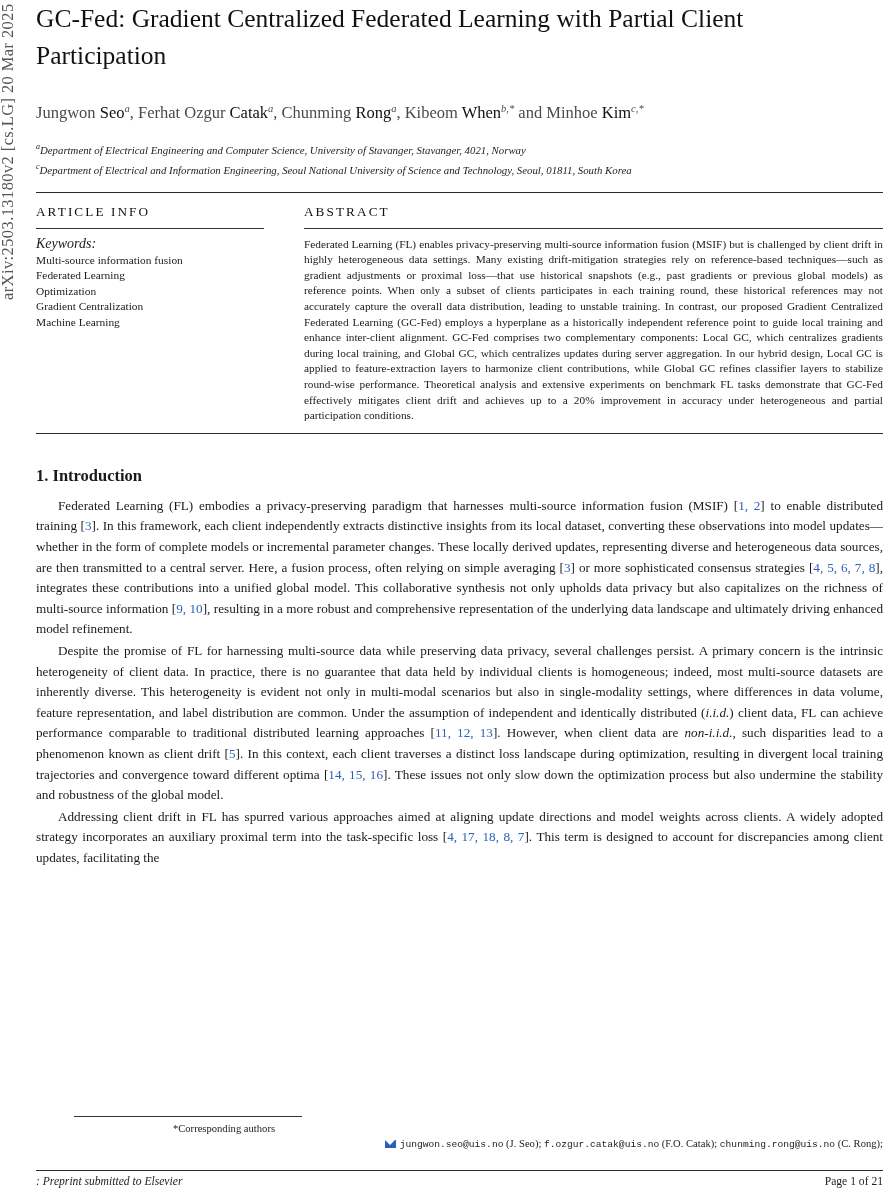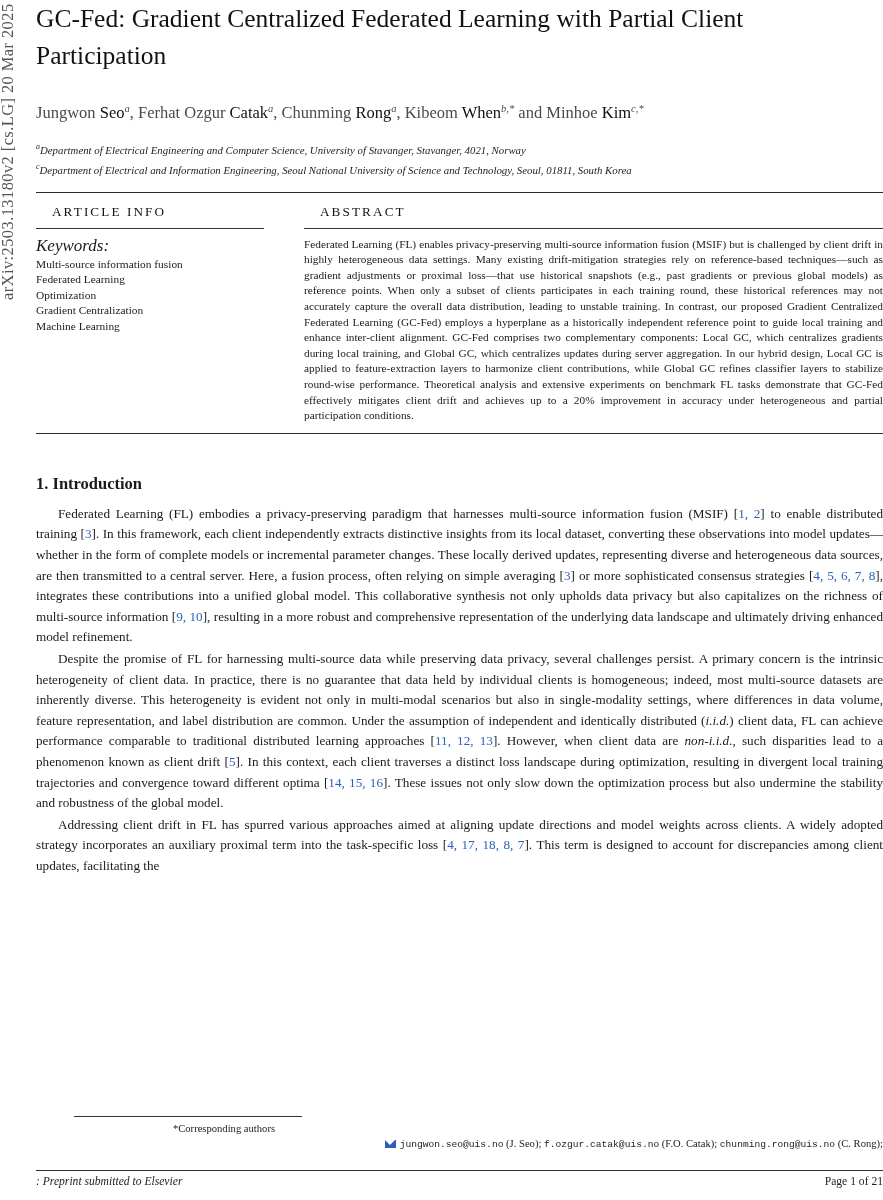--- a/index.html
+++ b/index.html
@@ -100,29 +100,29 @@
   .col-gap { width: 40px; flex: 0 0 40px; }
   .col-abs {
     flex: 1 1 auto;
     padding-top: 11px;
   }
   .sec-head {
     font-size: 13.2px;
     letter-spacing: 2.1px;
     font-weight: normal;
     color: #111;
-    margin: 0 0 8px 16px;
+    margin: 0 0 8px 0;
   }
   .kw-rule {
     border-top: 0.8px solid #333;
     margin: 6px 0 7px 0;
   }
   .kw-label {
     font-style: italic;
-    font-size: 17px;
+    font-size: 14px;
     margin-bottom: 1px;
   }
   .kw-list {
     font-size: 11.4px;
     line-height: 15.6px;
   }
   .abs-rule {
     border-top: 0.8px solid #333;
     margin: 6px 0 8px 0;
   }
@@ -132,21 +132,21 @@
     text-align: justify;
     hyphens: auto;
   }
   .abs-bottom-rule {
     border-top: 1px solid #2b2b2b;
     margin-top: 9px;
   }
 
   
   .body {
-    margin-top: 40px;
+    margin-top: 32px;
   }
   h2.sec-title {
     font-size: 16.5px;
     font-weight: bold;
     margin: 0 0 10px 0;
   }
   p.para {
     font-size: 13.2px;
     line-height: 20.6px;
     text-align: justify;

